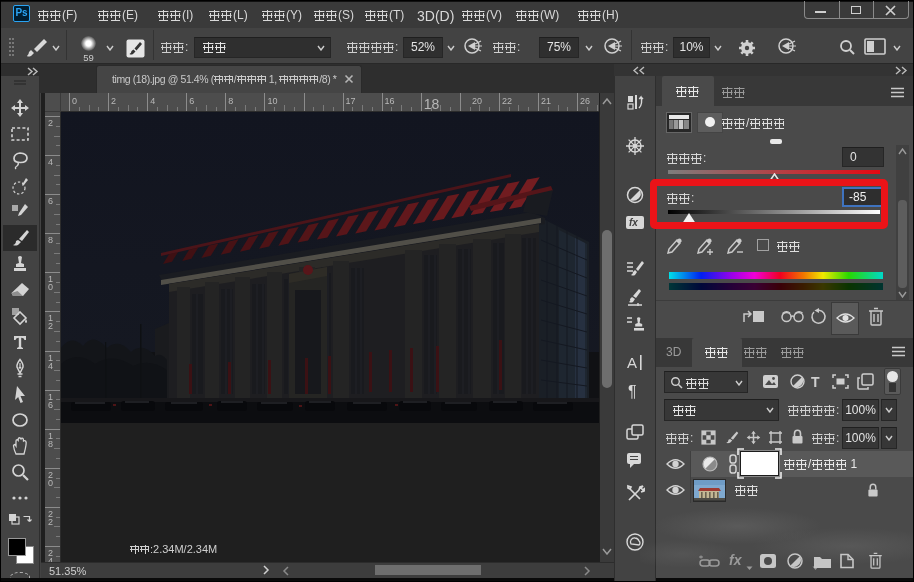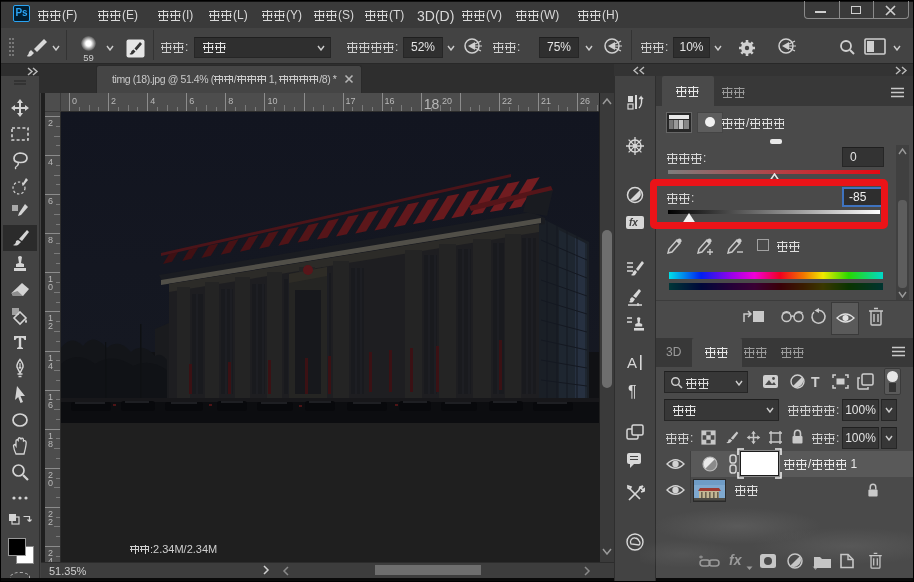--- a/index.html
+++ b/index.html
@@ -263,21 +263,21 @@
       <div style="position:absolute;left:323.6px;top:3px;font-size:9px;color:#b8b8b8">16</div>
       <div style="position:absolute;left:330.4px;top:14px;width:1px;height:4px;background:#7a7a7a"></div>
       <div style="position:absolute;left:340.2px;top:12px;width:1px;height:6px;background:#7a7a7a"></div>
       <div style="position:absolute;left:349.9px;top:14px;width:1px;height:4px;background:#7a7a7a"></div>
       <div style="position:absolute;left:359.7px;top:0;width:1px;height:18px;background:#8c8c8c"></div>
       <div style="position:absolute;left:362.7px;top:3px;font-size:14px;color:#b8b8b8">18</div>
       <div style="position:absolute;left:369.5px;top:14px;width:1px;height:4px;background:#7a7a7a"></div>
       <div style="position:absolute;left:379.3px;top:12px;width:1px;height:6px;background:#7a7a7a"></div>
       <div style="position:absolute;left:389.0px;top:14px;width:1px;height:4px;background:#7a7a7a"></div>
       <div style="position:absolute;left:398.8px;top:0;width:1px;height:18px;background:#8c8c8c"></div>
-      <div style="position:absolute;left:381px;top:3px;font-size:9px;color:#b8b8b8">20</div>
+      <div style="position:absolute;left:411px;top:3px;font-size:9px;color:#b8b8b8">20</div>
       <div style="position:absolute;left:408.6px;top:14px;width:1px;height:4px;background:#7a7a7a"></div>
       <div style="position:absolute;left:418.3px;top:12px;width:1px;height:6px;background:#7a7a7a"></div>
       <div style="position:absolute;left:428.1px;top:14px;width:1px;height:4px;background:#7a7a7a"></div>
       <div style="position:absolute;left:437.9px;top:0;width:1px;height:18px;background:#8c8c8c"></div>
       <div style="position:absolute;left:440.9px;top:3px;font-size:9px;color:#b8b8b8">22</div>
       <div style="position:absolute;left:447.6px;top:14px;width:1px;height:4px;background:#7a7a7a"></div>
       <div style="position:absolute;left:457.4px;top:12px;width:1px;height:6px;background:#7a7a7a"></div>
       <div style="position:absolute;left:467.2px;top:14px;width:1px;height:4px;background:#7a7a7a"></div>
       <div style="position:absolute;left:477.0px;top:0;width:1px;height:18px;background:#8c8c8c"></div>
       <div style="position:absolute;left:480.0px;top:3px;font-size:9px;color:#b8b8b8">21</div>

